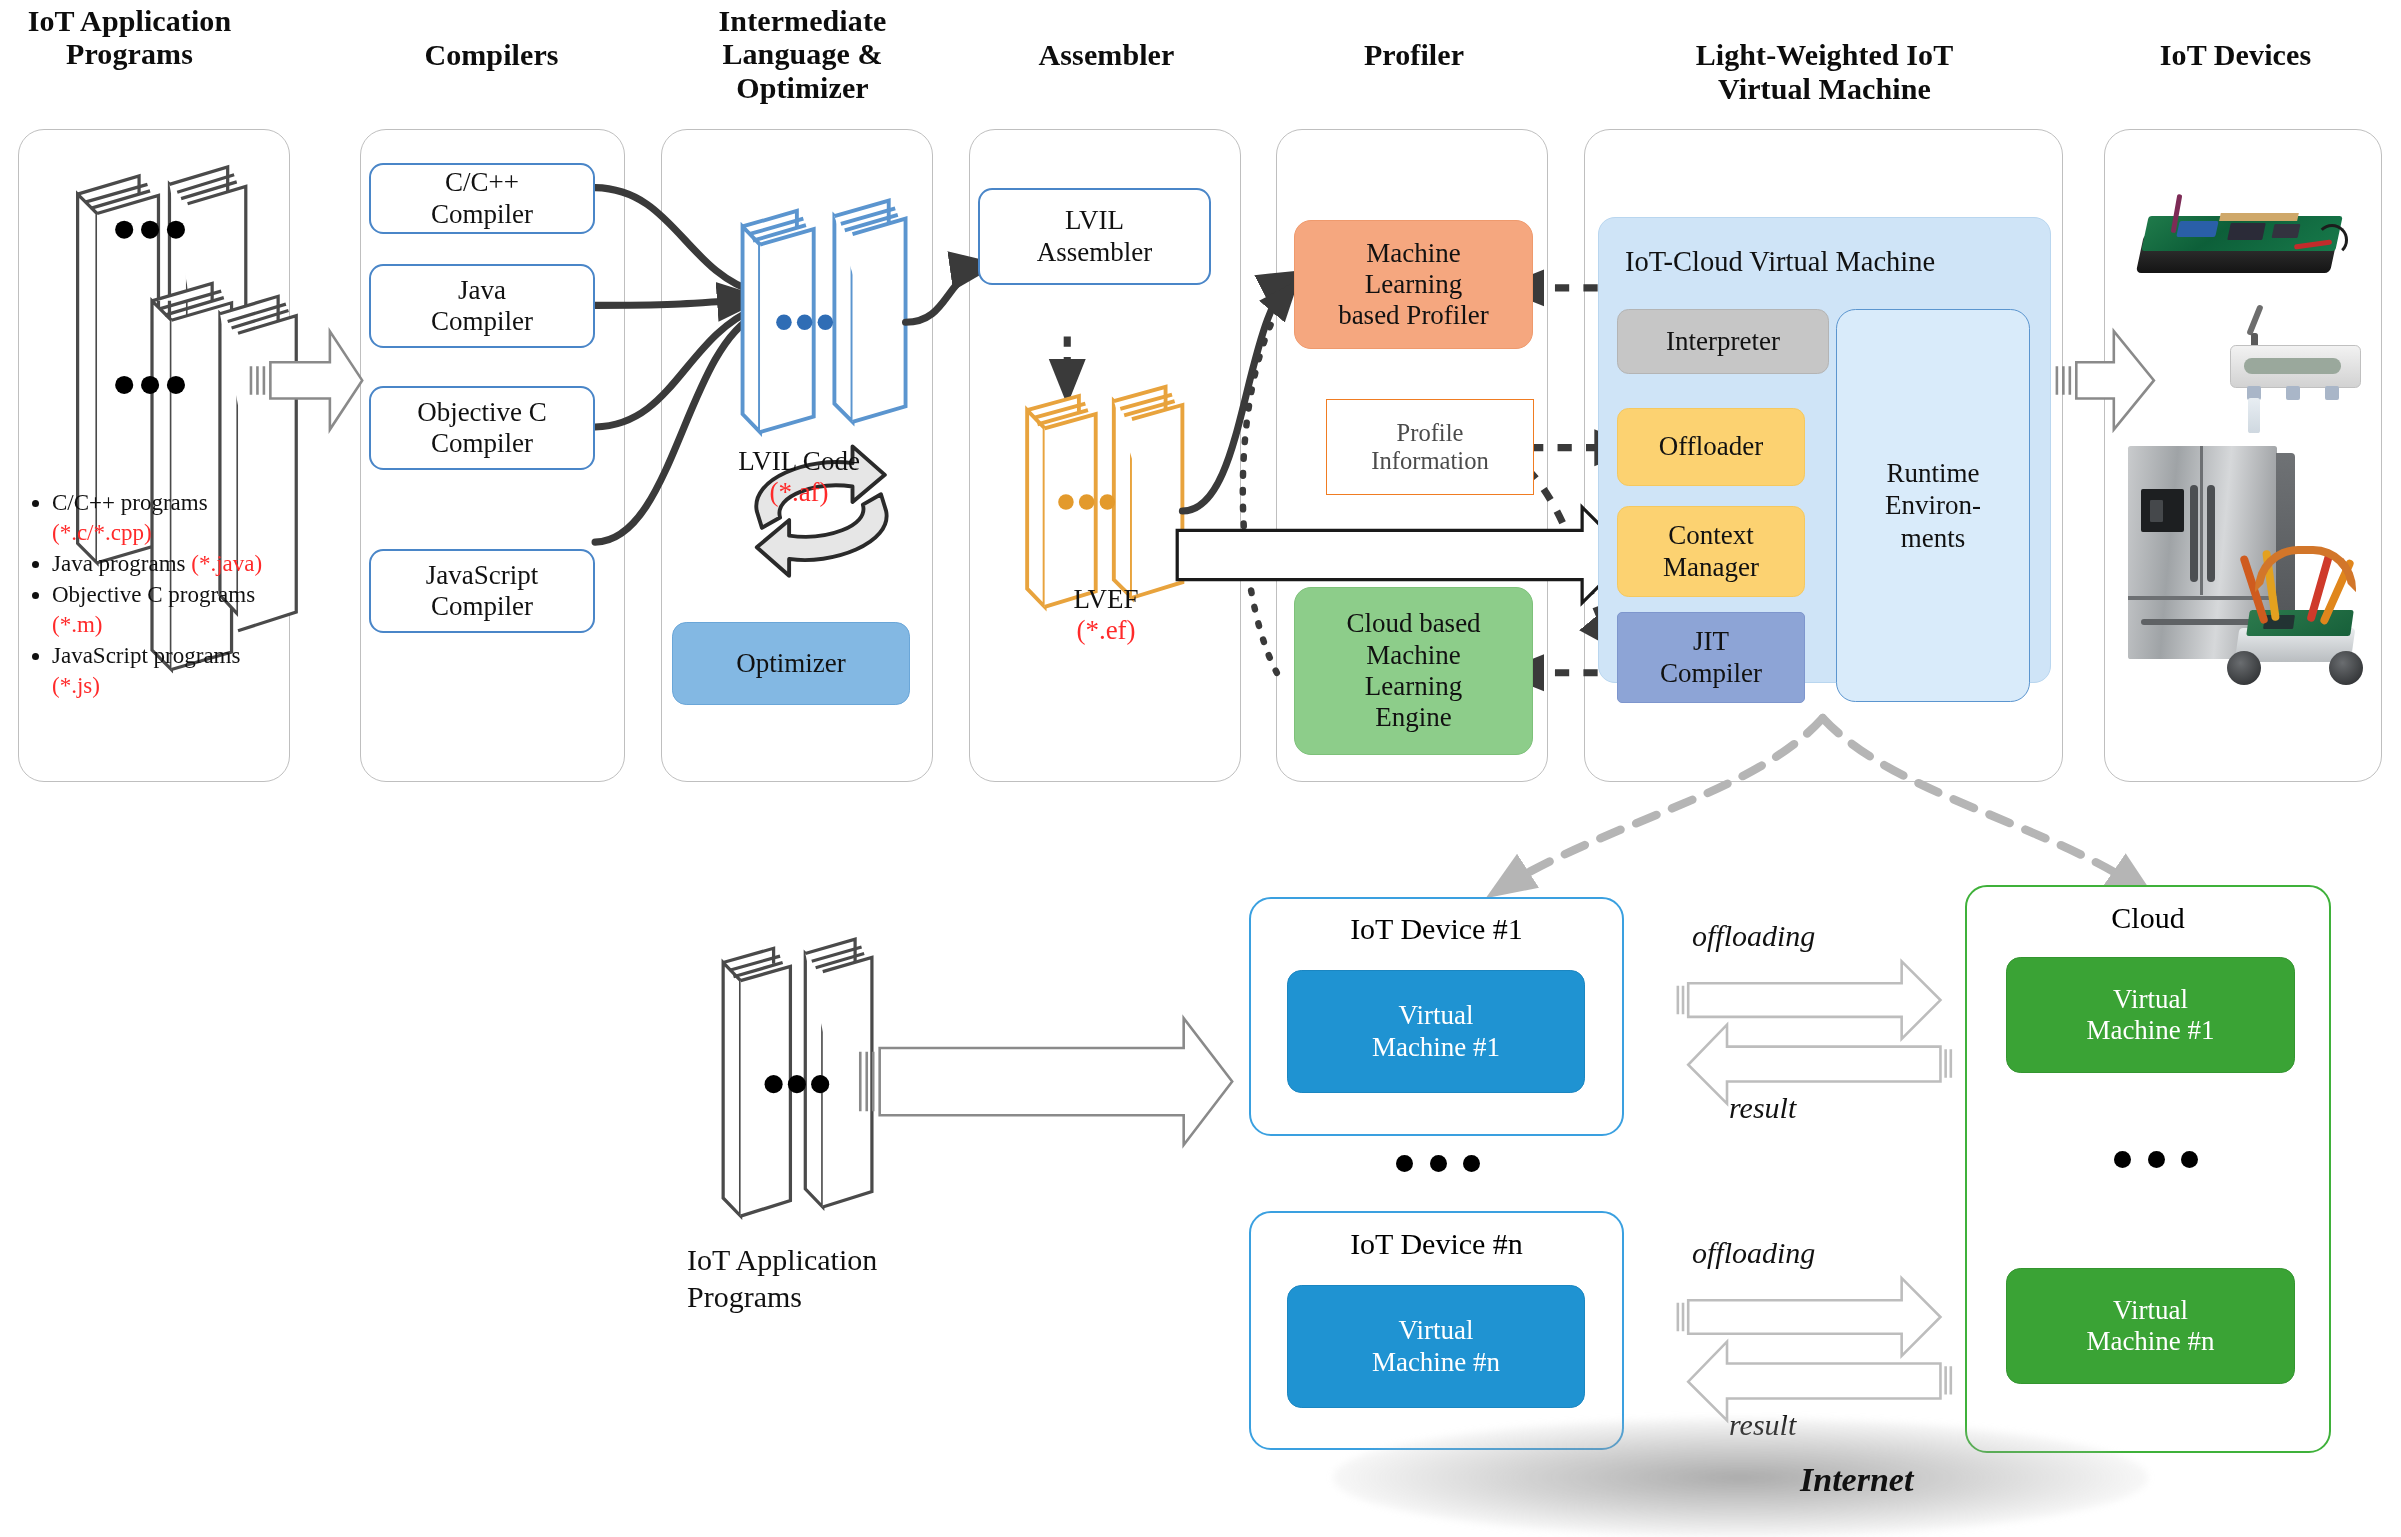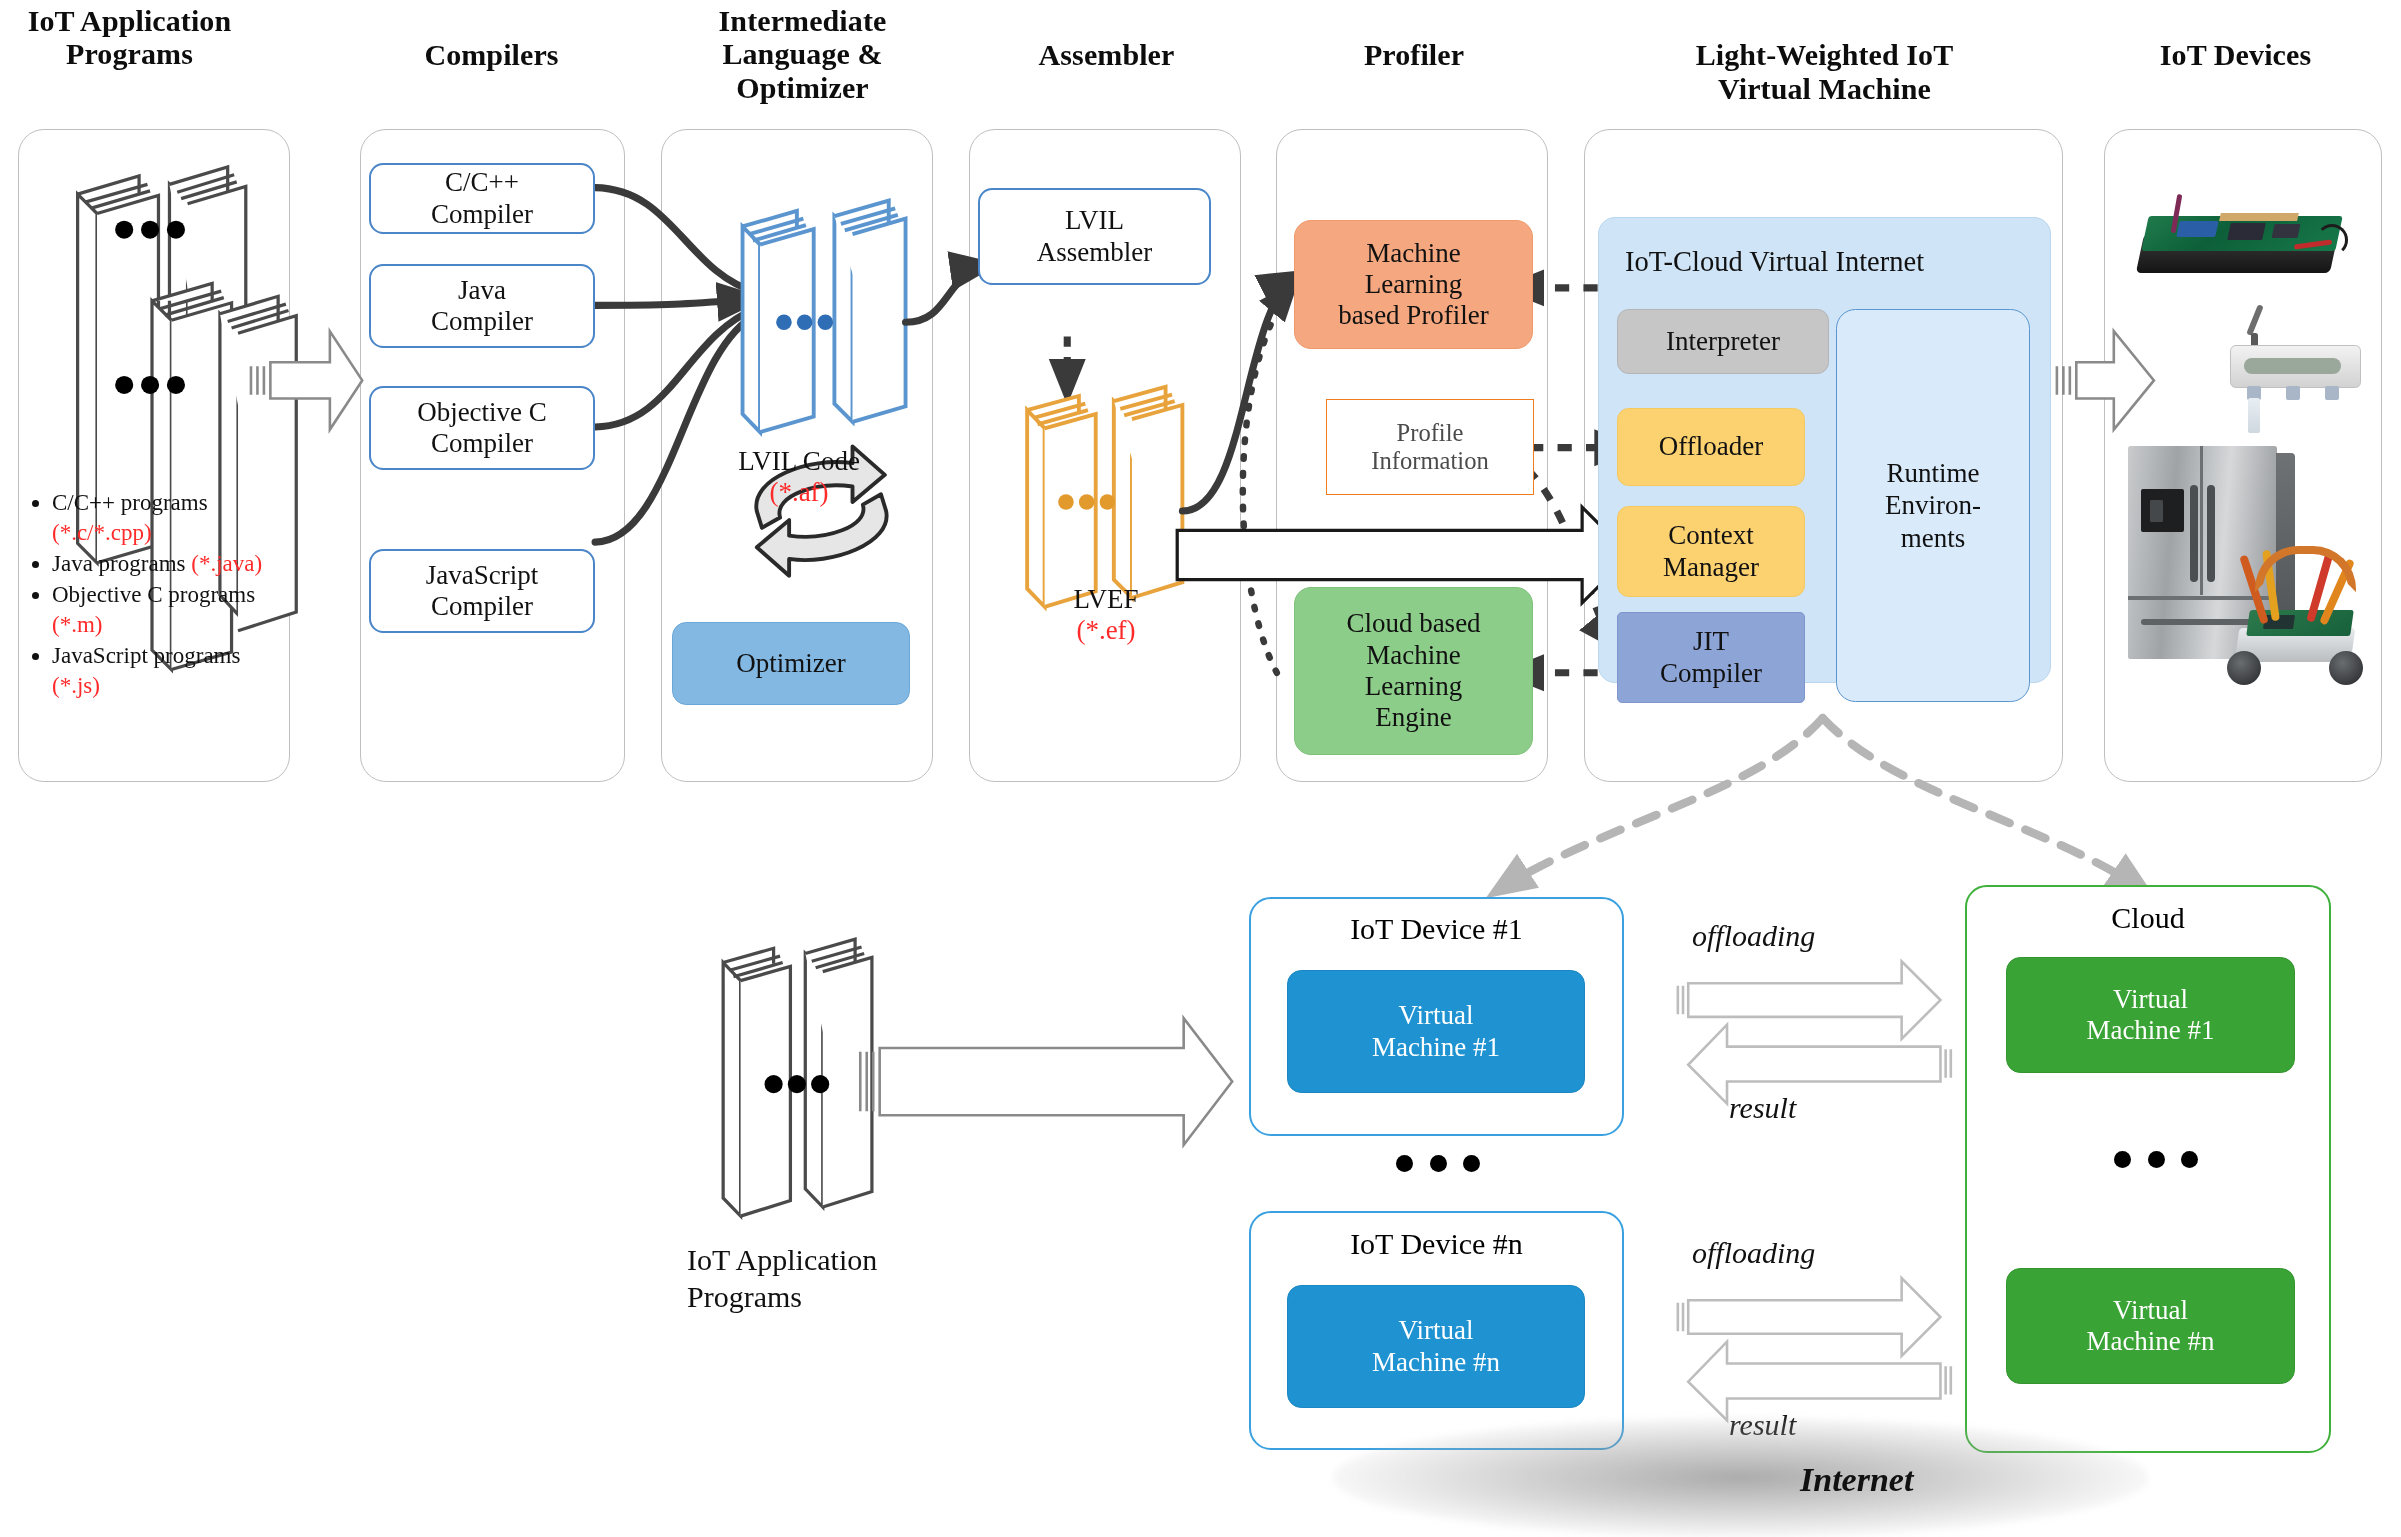--- a/index.html
+++ b/index.html
@@ -334,21 +334,21 @@
 Learning
 based Profiler</div>
   <div class="note" style="left: 1326px; top: 399px; width: 208px; height: 96px; white-space: pre-line;">Profile
 Information</div>
   <div class="box cloudml" style="left: 1294px; top: 587px; width: 239px; height: 168px; white-space: pre-line;">Cloud based
 Machine
 Learning
 Engine</div>
 
   <div class="vm-shell" style="left:1598px;top:217px;width:453px;height:466px;"></div>
-  <div class="vm-title" style="left:1625px;top:246px;">IoT-Cloud Virtual Internet</div>
+  <div class="vm-title" style="left:1625px;top:246px;">IoT-Cloud Virtual Machine</div>
 
   <div class="box interp" style="left:1617px;top:309px;width:212px;height:65px;">Interpreter</div>
   <div class="box offl" style="left:1617px;top:408px;width:188px;height:78px;">Offloader</div>
   <div class="box ctxm" style="left: 1617px; top: 506px; width: 188px; height: 91px; white-space: pre-line;">Context
 Manager</div>
   <div class="box jitc" style="left: 1617px; top: 612px; width: 188px; height: 91px; white-space: pre-line;">JIT
 Compiler</div>
 
   <div class="runtime-env" style="left: 1836px; top: 309px; width: 194px; height: 393px; white-space: pre-line;">Runtime
 Environ-

